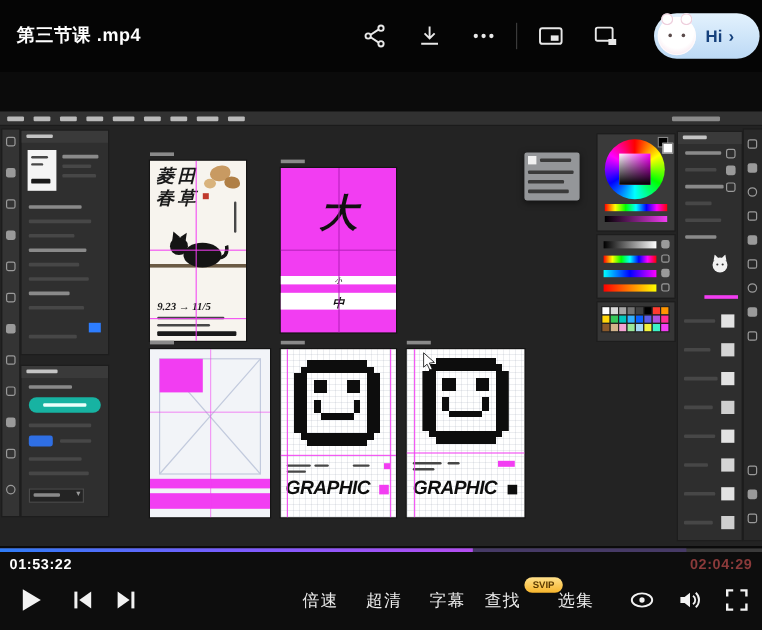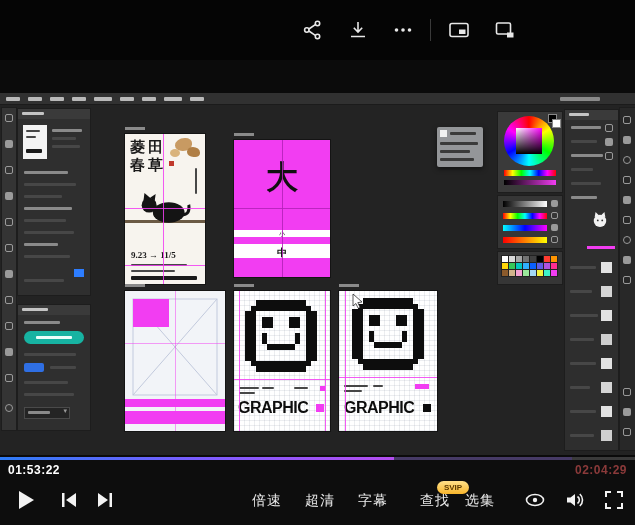--- a/index.html
+++ b/index.html
@@ -26,21 +26,21 @@
   .menu-bar-item{position:absolute;top:4px;height:4px;background:#b9b9b9;border-radius:1px;}
   
   .panel{position:absolute;background:#2f2f2f;box-shadow:0 0 0 1px #1d1d1d;}
   .panel-header{position:absolute;left:0;top:0;right:0;height:10px;background:#3a3a3a;}
   .tl{position:absolute;height:3px;background:#8a8a8a;border-radius:1px;}
   .tl.dk{background:#474747;}
   .tl.lt{background:#c4c4c4;}
   .ticon{position:absolute;width:8px;height:8px;border:1px solid #9a9a9a;border-radius:2px;box-sizing:border-box;}
   .ticon.fill{background:#9a9a9a;border:none;}
   
-  .artboard{position:absolute;background:#fff;box-shadow:0 0 0 1px #141414;}
+  .artboard{position:absolute;background:#fff;box-shadow:0 0 0 1px #141414;font-style:italic;}
   .guide-v{position:absolute;top:0;bottom:0;width:1px;background:#f23df2;opacity:.85;}
   .guide-h{position:absolute;left:0;right:0;height:1px;background:#f23df2;opacity:.85;}
   .board-label{position:absolute;width:20px;height:3px;background:#8a8a8a;}
   .stripe{position:absolute;left:0;right:0;}
   .graphic-title{position:absolute;font-weight:800;font-size:16px;letter-spacing:-.5px;color:#0d0d0d;
     font-family:"Liberation Sans",sans-serif;}
   .pixel-grid{background-image:
     repeating-linear-gradient(0deg,rgba(120,130,150,.14) 0 1px,transparent 1px 5px),
     repeating-linear-gradient(90deg,rgba(120,130,150,.14) 0 1px,transparent 1px 5px);}
   
@@ -58,20 +58,21 @@
   .ctrl-text{position:absolute;top:14px;color:#ececec;font-size:14px;cursor:pointer;letter-spacing:1px;}
   #svip-badge{left:437px;top:3px;width:32px;height:13px;border-radius:7px;
     background:linear-gradient(180deg,#ffe08a,#f7b52c);color:#5c3a00;font-size:8px;font-weight:700;
     text-align:center;line-height:13px;cursor:pointer;}
   .kanji{font-family:"Liberation Serif",serif;color:#1a1a1a;}
 </style>
 </head>
 <body>
 
 <div id="topbar" class="abs">
+  <div id="vid-title" class="abs">第三节课 .mp4</div>
 
   <div class="abs tb-icon" style="left:302px;">
     <svg width="22" height="22" viewBox="0 0 22 22" fill="none" stroke="#e8e8e8" stroke-width="1.6">
       <circle cx="15.5" cy="4.5" r="2.2"></circle>
         <circle cx="4.8" cy="11" r="2.2"></circle>
         <circle cx="15.5" cy="17.5" r="2.2"></circle>
       <path d="M6.9 10l6.4-4.3M6.9 12l6.4 4.3"></path>
     </svg>
   </div>
   <div class="abs tb-icon" style="left:347px;">
@@ -93,20 +94,30 @@
         <rect x="11" y="10.5" width="6.5" height="4.5" fill="#e8e8e8" stroke="none"></rect>
     </svg>
   </div>
   <div class="abs tb-icon" style="left:494px;">
     <svg width="22" height="22" viewBox="0 0 22 22" fill="none" stroke="#e8e8e8" stroke-width="1.6">
       <rect x="2.5" y="4" width="14" height="11" rx="1.5"></rect>
         <path d="M13 13.5h6.5v5H13z" fill="#e8e8e8" stroke="none"></path>
     </svg>
   </div>
 
+  <div id="avatar-pill" class="abs">
+    <div id="avatar-face">
+      <div class="ear" style="left:3px;"></div>
+        <div class="ear" style="right:3px;"></div>
+      <div class="eye" style="left:9px;"></div>
+        <div class="eye" style="right:9px;"></div>
+    </div>
+    <span id="avatar-text">Hi</span>
+    <span id="avatar-chevron">›</span>
+  </div>
 </div>
 
 <div id="video-frame" class="abs">
   <div id="app" class="abs">
 
     <div id="app-menubar" class="abs">
       <span class="menu-bar-item" style="left:6px;width:14px;"></span>
       <span class="menu-bar-item" style="left:28px;width:14px;"></span>
       <span class="menu-bar-item" style="left:50px;width:14px;"></span>
       <span class="menu-bar-item" style="left:72px;width:14px;"></span>
@@ -387,21 +398,21 @@
     <div class="ctrl-icon" style="left:96px;top:14px;">
       <svg width="18" height="16" viewBox="0 0 18 16">
           <polygon points="2,1 12,8 2,15" fill="#f2f2f2"></polygon>
           <rect x="13.5" y="1" width="2.5" height="14" fill="#f2f2f2"></rect>
         </svg>
     </div>
 
     <div class="ctrl-text" style="left:252px;">倍速</div>
     <div class="ctrl-text" style="left:305px;">超清</div>
     <div class="ctrl-text" style="left:358px;">字幕</div>
-    <div class="ctrl-text" style="left:420px;font-family:Liberation Mono, monospace;">查找</div>
+    <div class="ctrl-text" style="left:404px;font-family:Liberation Mono, monospace;">查找</div>
     <div id="svip-badge" class="abs">SVIP</div>
     <div class="ctrl-text" style="left:465px;">选集</div>
 
     <div class="ctrl-icon" style="left:524px;top:13px;">
       <svg width="22" height="18" viewBox="0 0 22 18" fill="none" stroke="#f2f2f2" stroke-width="1.6">
         <ellipse cx="11" cy="9" rx="8.5" ry="5.5"></ellipse>
           <circle cx="11" cy="9" r="2.2" fill="#f2f2f2" stroke="none"></circle>
       </svg>
     </div>
     <div class="ctrl-icon" style="left:564px;top:12px;">

